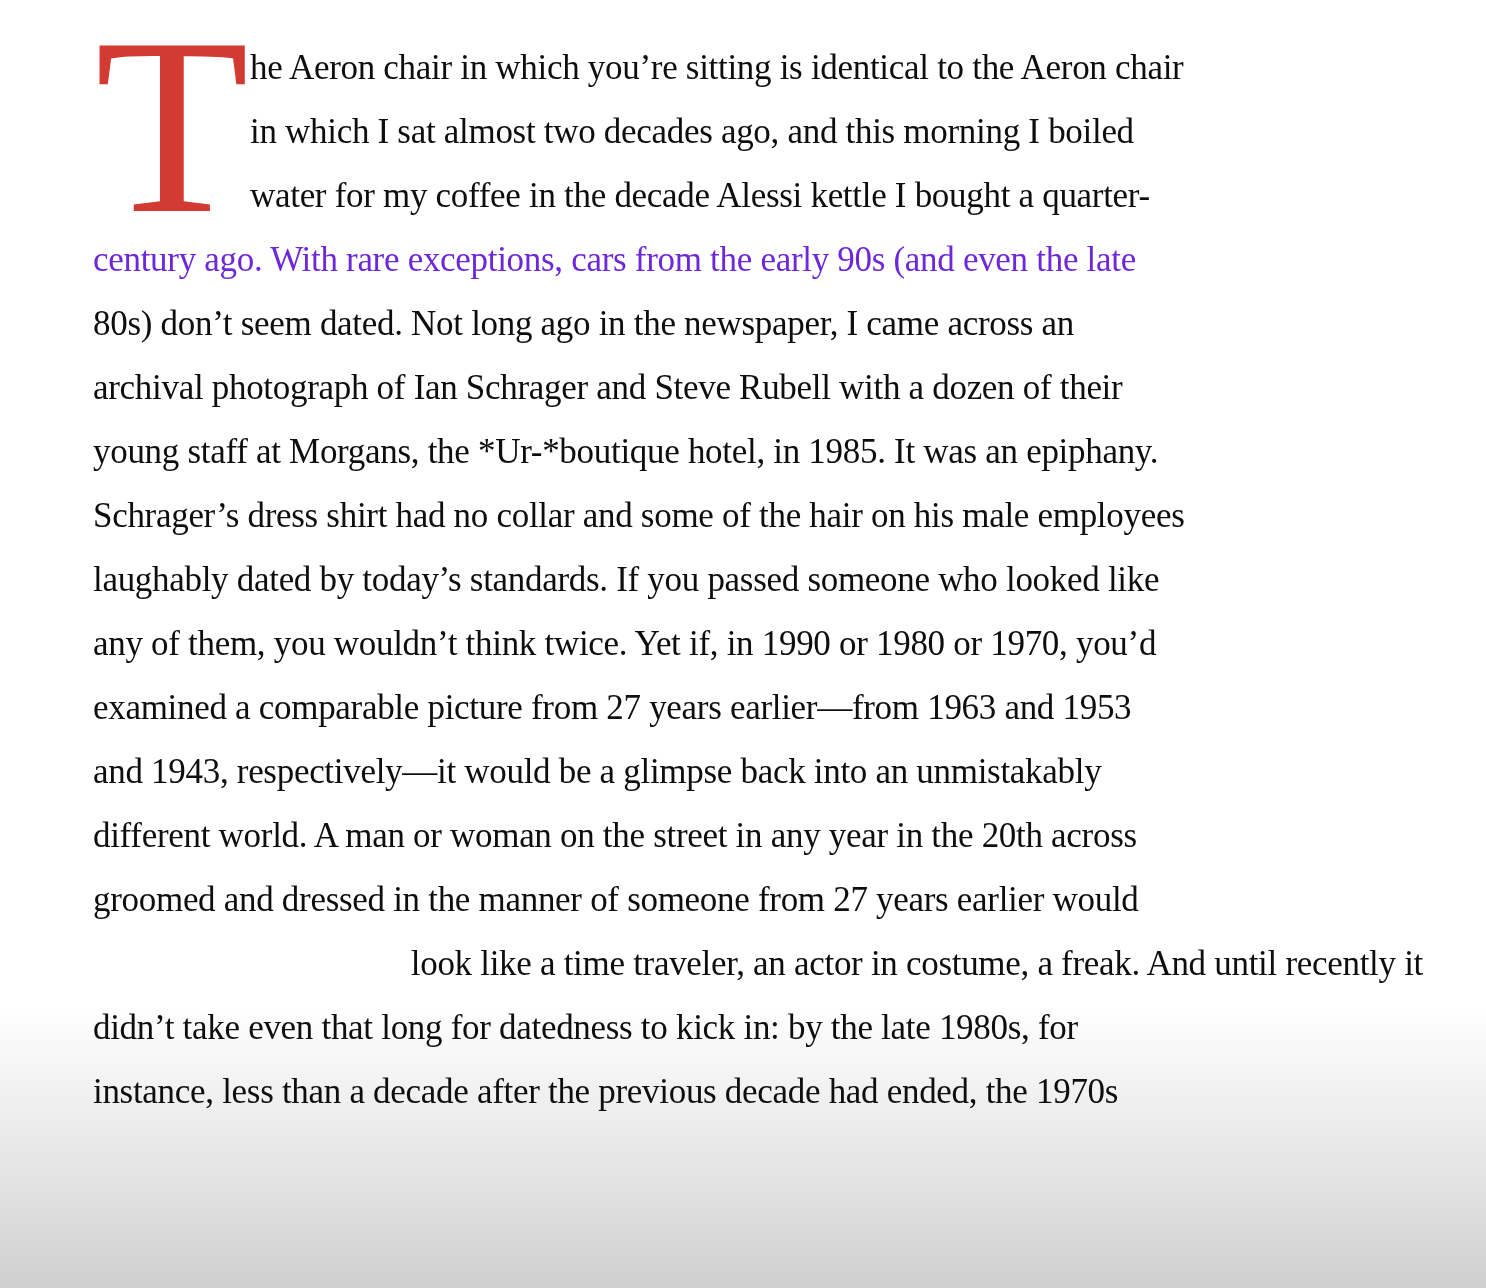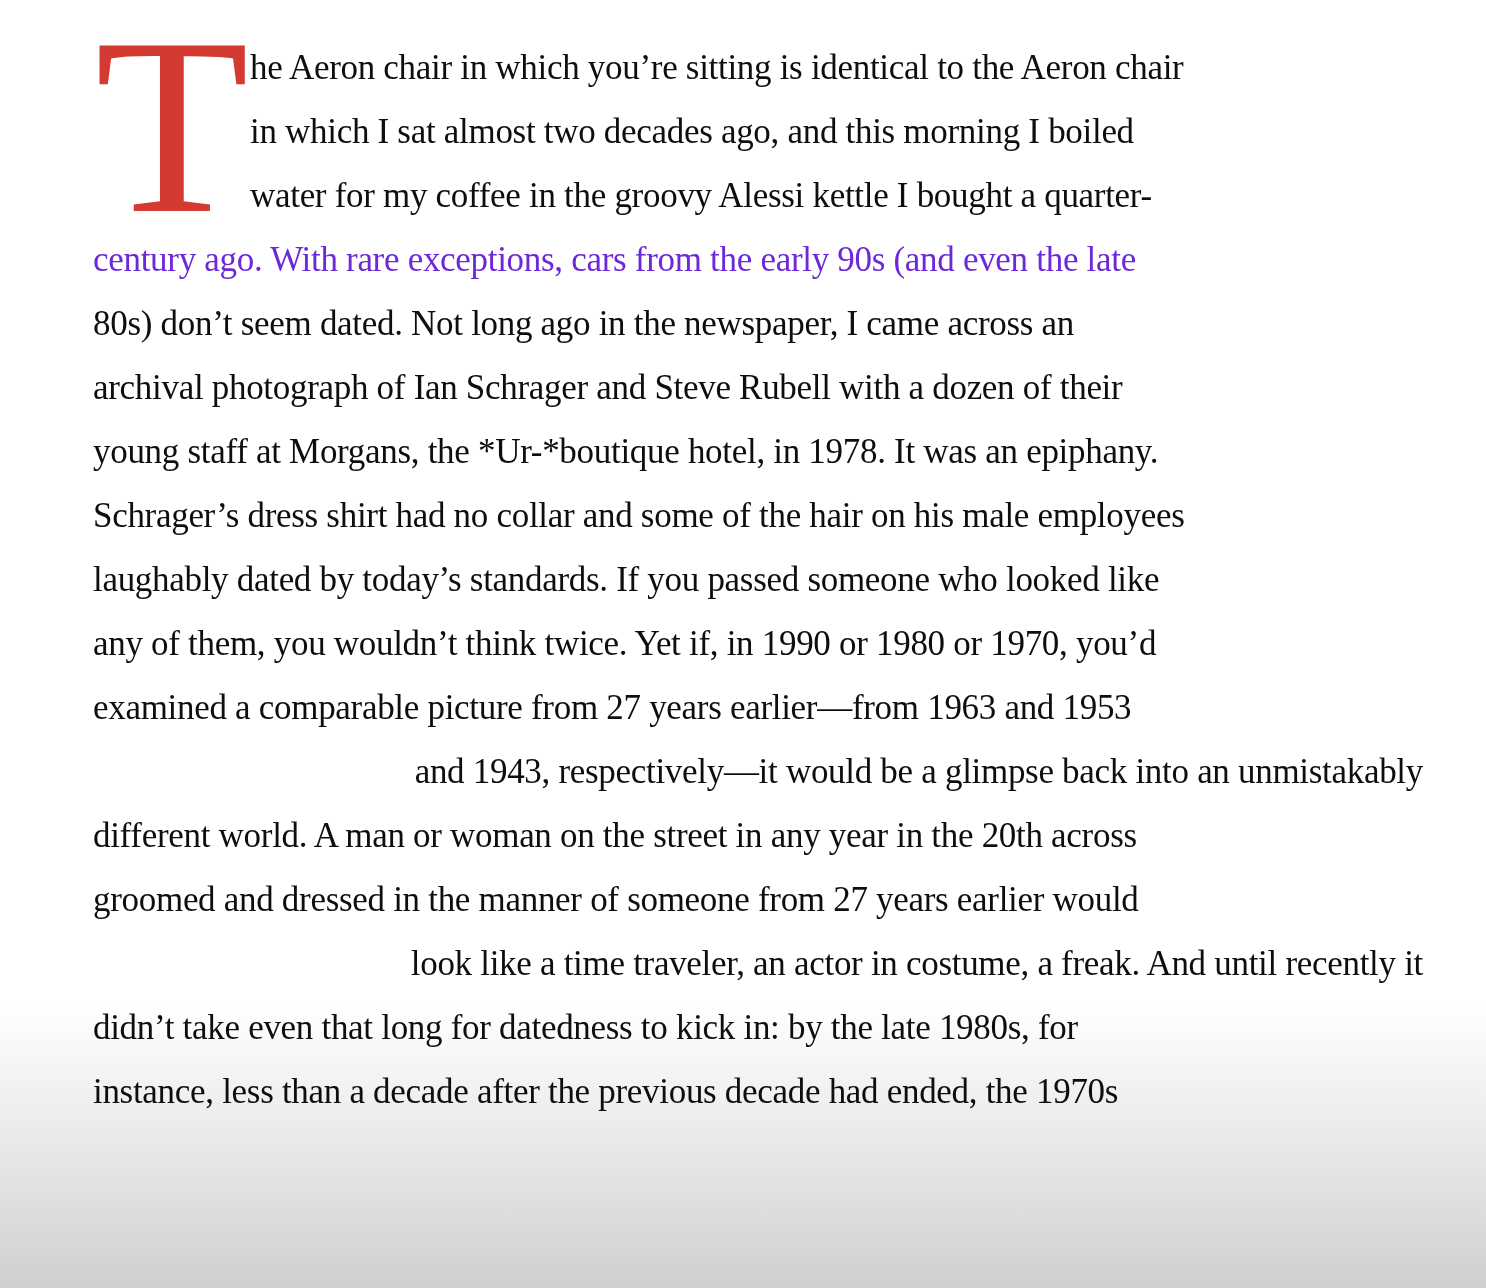--- a/index.html
+++ b/index.html
@@ -43,30 +43,30 @@
 </head>
 <body>
 
 <div>
 
   <span class="drop-cap" style="color: rgb(211, 58, 50);">T</span>
 
   <div class="article">
     <div class="text-line indent" style="color: rgb(14, 14, 14);">he Aeron chair in which you’re sitting is identical to the Aeron chair</div>
     <div class="text-line indent" style="color: rgb(14, 14, 14);">in which I sat almost two decades ago, and this morning I boiled</div>
-    <div class="text-line indent" style="color: rgb(14, 14, 14);">water for my coffee in the groovy Alessi kettle I bought a quarter-</div>
+    <div class="text-line indent" style="color: rgb(14, 14, 14);">water for my coffee in the decade Alessi kettle I bought a quarter-</div>
     <div class="text-line" style="color: #6d28d9;">century ago. With rare exceptions, cars from the early 90s (and even the late</div>
     <div class="text-line" style="color: rgb(14, 14, 14);">80s) don’t seem dated. Not long ago in the newspaper, I came across an</div>
     <div class="text-line" style="color: rgb(14, 14, 14);">archival photograph of Ian Schrager and Steve Rubell with a dozen of their</div>
-    <div class="text-line" style="color: rgb(14, 14, 14);">young staff at Morgans, the *Ur-*boutique hotel, in 1978. It was an epiphany.</div>
+    <div class="text-line" style="color: rgb(14, 14, 14);">young staff at Morgans, the *Ur-*boutique hotel, in 1985. It was an epiphany.</div>
     <div class="text-line" style="color: rgb(14, 14, 14);">Schrager’s dress shirt had no collar and some of the hair on his male employees</div>
     <div class="text-line" style="color: rgb(14, 14, 14);">laughably dated by today’s standards. If you passed someone who looked like</div>
     <div class="text-line" style="color: rgb(14, 14, 14);">any of them, you wouldn’t think twice. Yet if, in 1990 or 1980 or 1970, you’d</div>
     <div class="text-line" style="color: rgb(14, 14, 14);">examined a comparable picture from 27 years earlier—from 1963 and 1953</div>
-    <div class="text-line" style="color: rgb(14, 14, 14); text-align: right;">and 1943, respectively—it would be a glimpse back into an unmistakably</div>
+    <div class="text-line" style="color: rgb(14, 14, 14);">and 1943, respectively—it would be a glimpse back into an unmistakably</div>
     <div class="text-line" style="color: rgb(14, 14, 14);">different world. A man or woman on the street in any year in the 20th across</div>
     <div class="text-line" style="color: rgb(14, 14, 14);">groomed and dressed in the manner of someone from 27 years earlier would</div>
     <div class="text-line" style="color: rgb(14, 14, 14); text-align: right;">look like a time traveler, an actor in costume, a freak. And until recently it</div>
     <div class="text-line" style="color: rgb(14, 14, 14);">didn’t take even that long for datedness to kick in: by the late 1980s, for</div>
     <div class="text-line" style="color: rgb(14, 14, 14);">instance, less than a decade after the previous decade had ended, the 1970s</div>
   </div>
 
 </div>
 
 </body></html>

